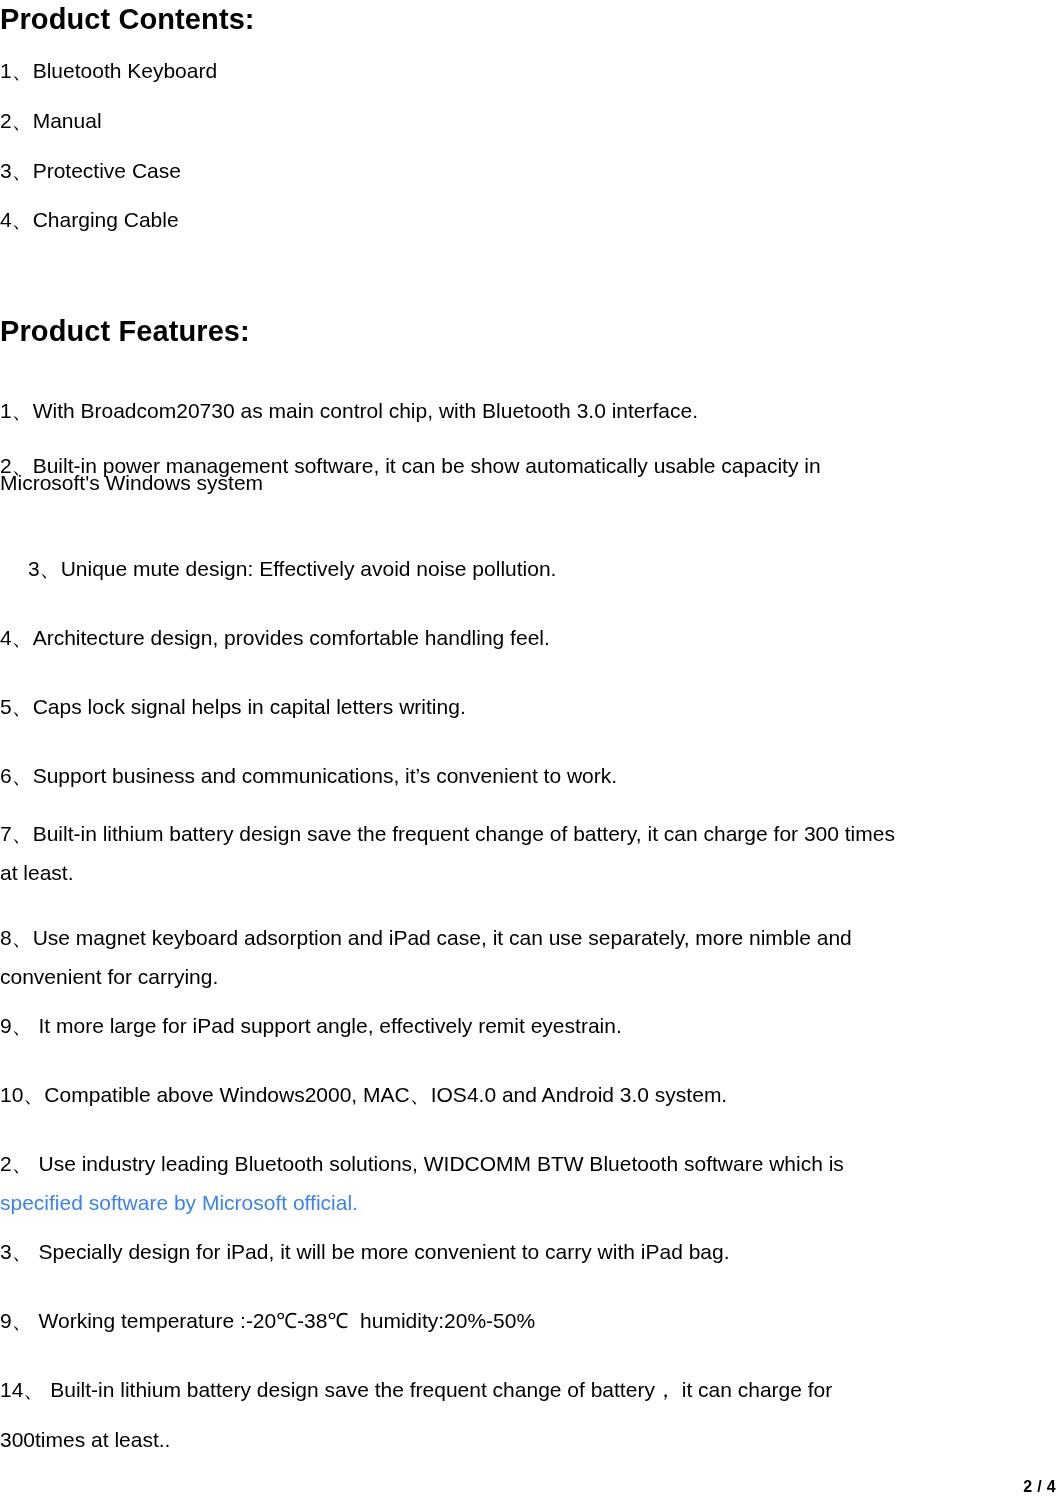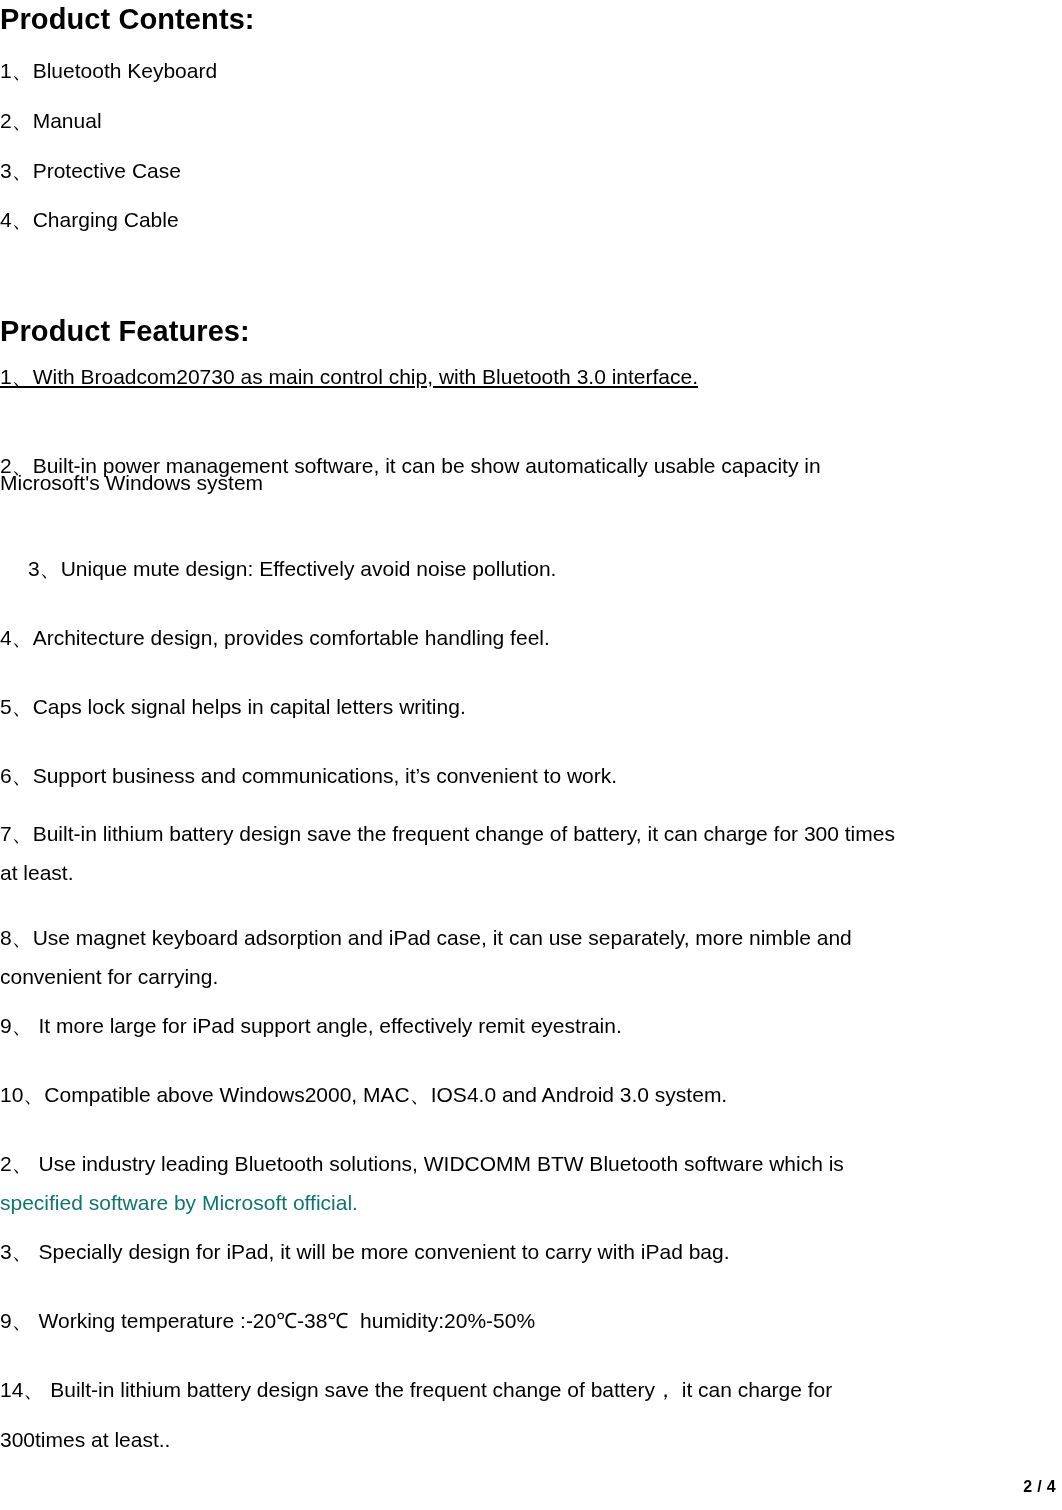--- a/index.html
+++ b/index.html
@@ -44,21 +44,21 @@
     font-size: 21px;
     line-height: 26px;
     margin: 0;
     padding: 0;
     white-space: pre-wrap;
   }
 
   
   .abs { position: absolute; left: 0; }
 
-  .gray { color: #0f766e; }
+  .gray { color: #3b82f6; }
 
   .footer {
     position: absolute;
     right: 6px;
     bottom: 14px;
     font-size: 16px;
     font-weight: bold;
     line-height: 18px;
     letter-spacing: 0.3px;
   }
@@ -74,21 +74,21 @@
     <div class="para abs" style="top:58px;">1、Bluetooth Keyboard</div>
 
     <div class="para abs" style="top:108px;">2、Manual</div>
 
     <div class="para abs" style="top:158px;">3、Protective Case</div>
 
     <div class="para abs" style="top:207px;">4、Charging Cable</div>
 
     <h1 class="section-title abs" style="top:314px;">Product Features:</h1>
 
-    <div class="para abs" style="top:364px;text-decoration:underline;">1、With Broadcom20730 as main control chip, with Bluetooth 3.0 interface.</div>
+    <div class="para abs" style="top:398px;">1、With Broadcom20730 as main control chip, with Bluetooth 3.0 interface.</div>
 
     <div class="para abs" style="top:453px;">2、Built-in power management software, it can be show automatically usable capacity in</div>
 
     <div class="para abs" style="top:470px;">Microsoft's Windows system</div>
 
     <div class="para abs" style="top:556px;margin-left:28px;">3、Unique mute design: Effectively avoid noise pollution.</div>
 
     <div class="para abs" style="top:625px;">4、Architecture design, provides comfortable handling feel.</div>
 
     <div class="para abs" style="top:694px;">5、Caps lock signal helps in capital letters writing.</div>

